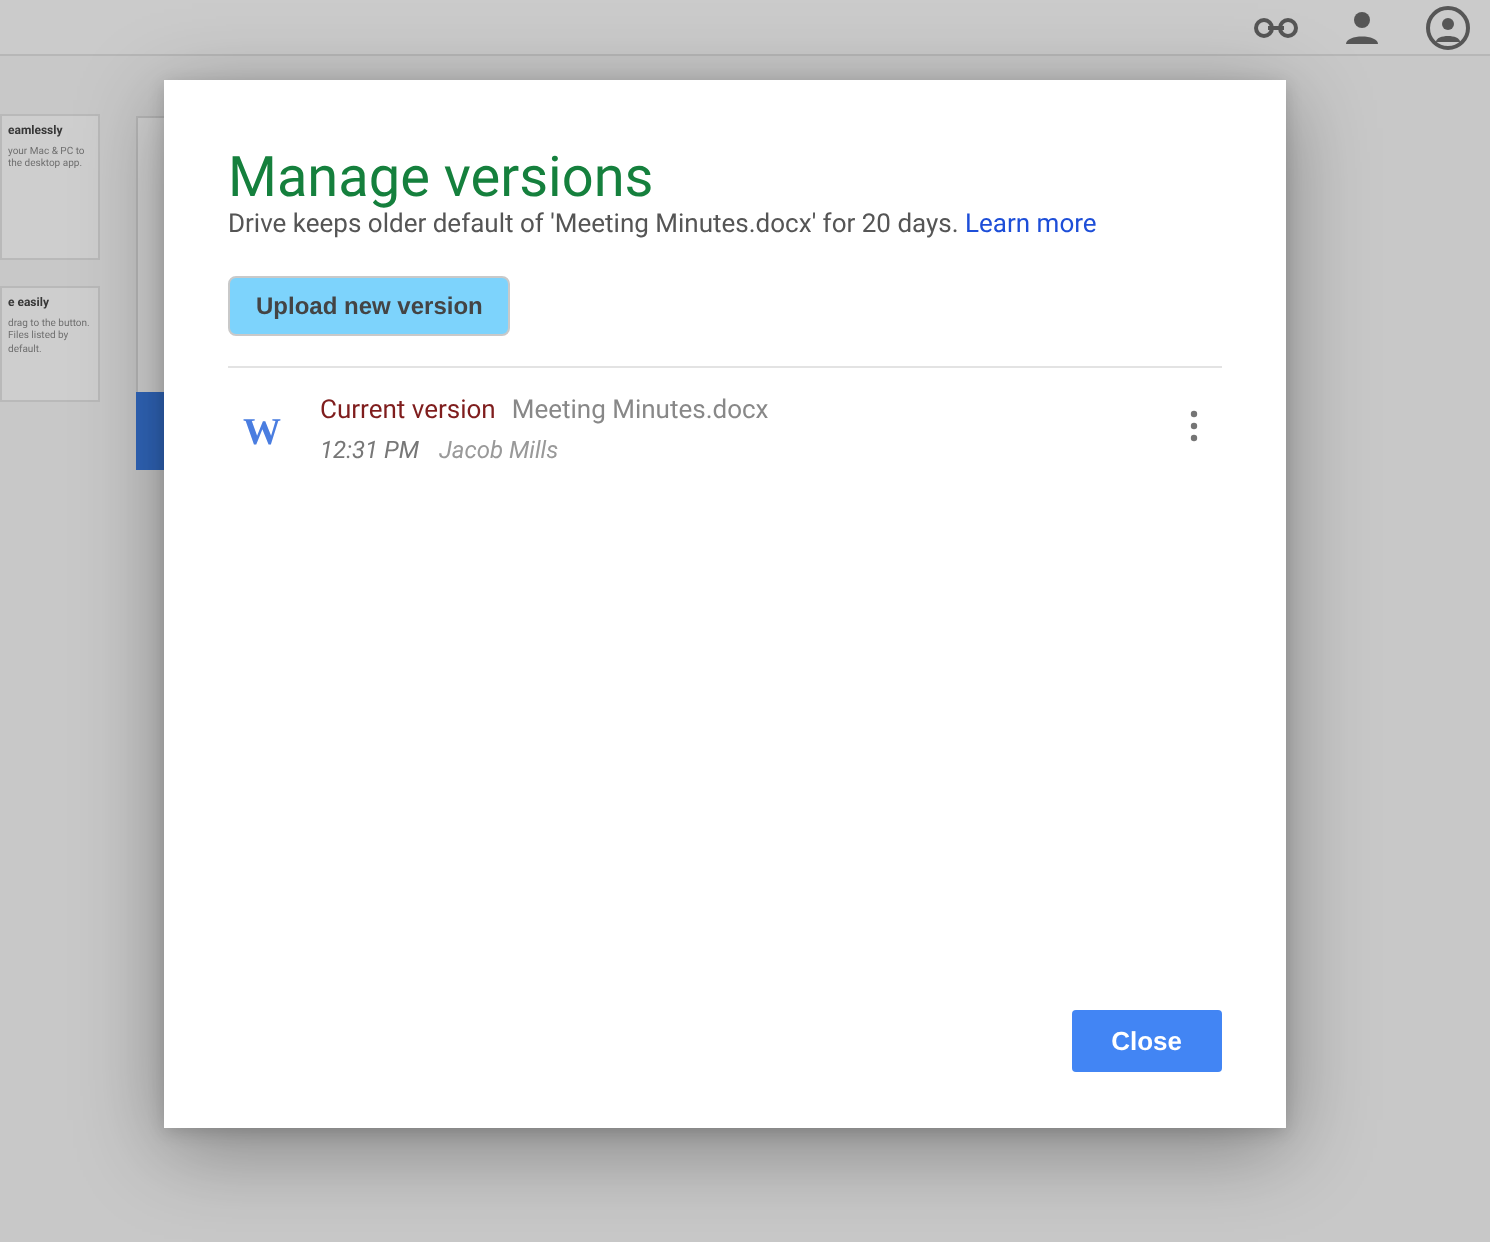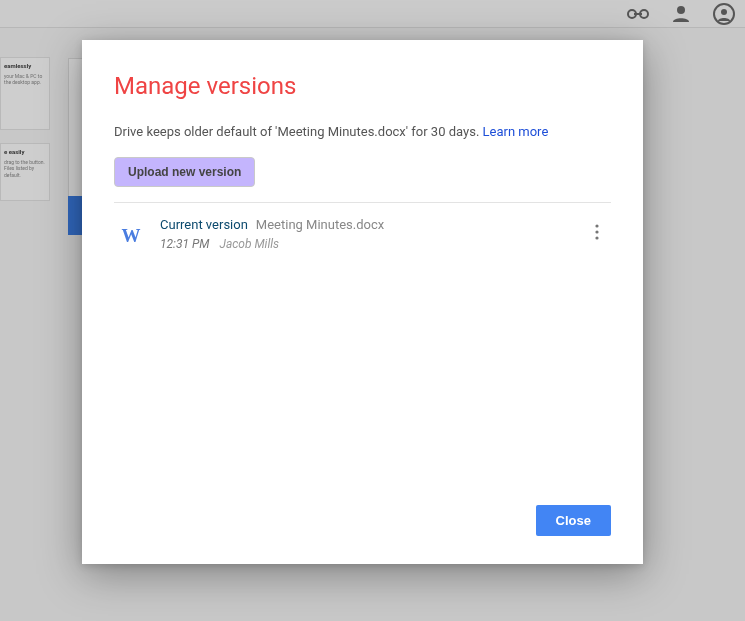--- a/index.html
+++ b/index.html
@@ -96,38 +96,37 @@
       background: #fff;
       box-shadow: 0 10px 40px rgba(0,0,0,0.35), 0 2px 8px rgba(0,0,0,0.15);
       display: flex;
       flex-direction: column;
     }
     .dialog-body {
       padding: 32px 32px 0 32px;
       flex: 1;
     }
     .dialog-title {
-      font-size: 24px;
+      font-size: 28px;
       font-weight: 400;
-      color: #ef4444;
-      margin-bottom: 24px;
+      color: #15803d;
     }
     .dialog-desc {
       font-size: 13px;
       color: #555;
       margin-bottom: 18px;
     }
     .learn-more {
       color: #1d4ed8;
       text-decoration: none;
       cursor: pointer;
     }
     .upload-btn {
       display: inline-block;
-      background: #c4b5fd;
+      background: #7dd3fc;
       border: 1px solid #c9c9c9;
       border-radius: 4px;
       padding: 7px 13px;
       font-size: 12px;
       font-weight: 600;
       color: #444;
       cursor: pointer;
     }
     .divider {
       margin-top: 15px;
@@ -151,21 +150,21 @@
       color: #4a7de0;
       font-family: Georgia, serif;
       margin-right: 12px;
       margin-top: 2px;
     }
     .version-info .line1 {
       font-size: 13px;
       color: #222;
     }
     .version-info .label-current {
-      color: #0c4a6e;
+      color: #7f1d1d;
       font-weight: 400;
     }
     .version-info .filename {
       color: #888;
       margin-left: 8px;
     }
     .version-info .line2 {
       font-size: 12px;
       color: #777;
       margin-top: 5px;
@@ -242,21 +241,21 @@
 </div>
 <div class="bg-white-stub"></div>
 <div class="bg-blue-stub"></div>
 
 <div class="overlay"></div>
 
 <div class="dialog">
   <div class="dialog-body">
     <h1 class="dialog-title">Manage versions</h1>
     <p class="dialog-desc">
-      <span>Drive keeps older default of '</span><span>Meeting Minutes.docx</span><span>' for 30 days. </span><a class="learn-more">Learn more</a>
+      <span>Drive keeps older default of '</span><span>Meeting Minutes.docx</span><span>' for 20 days. </span><a class="learn-more">Learn more</a>
     </p>
     <button class="upload-btn">Upload new version</button>
     <hr class="divider">
     <div class="version-row">
       <div class="file-icon">W</div>
       <div class="version-info">
         <div class="line1">
           <span class="label-current">Current version</span><span class="filename">Meeting Minutes.docx</span>
         </div>
         <div class="line2">

